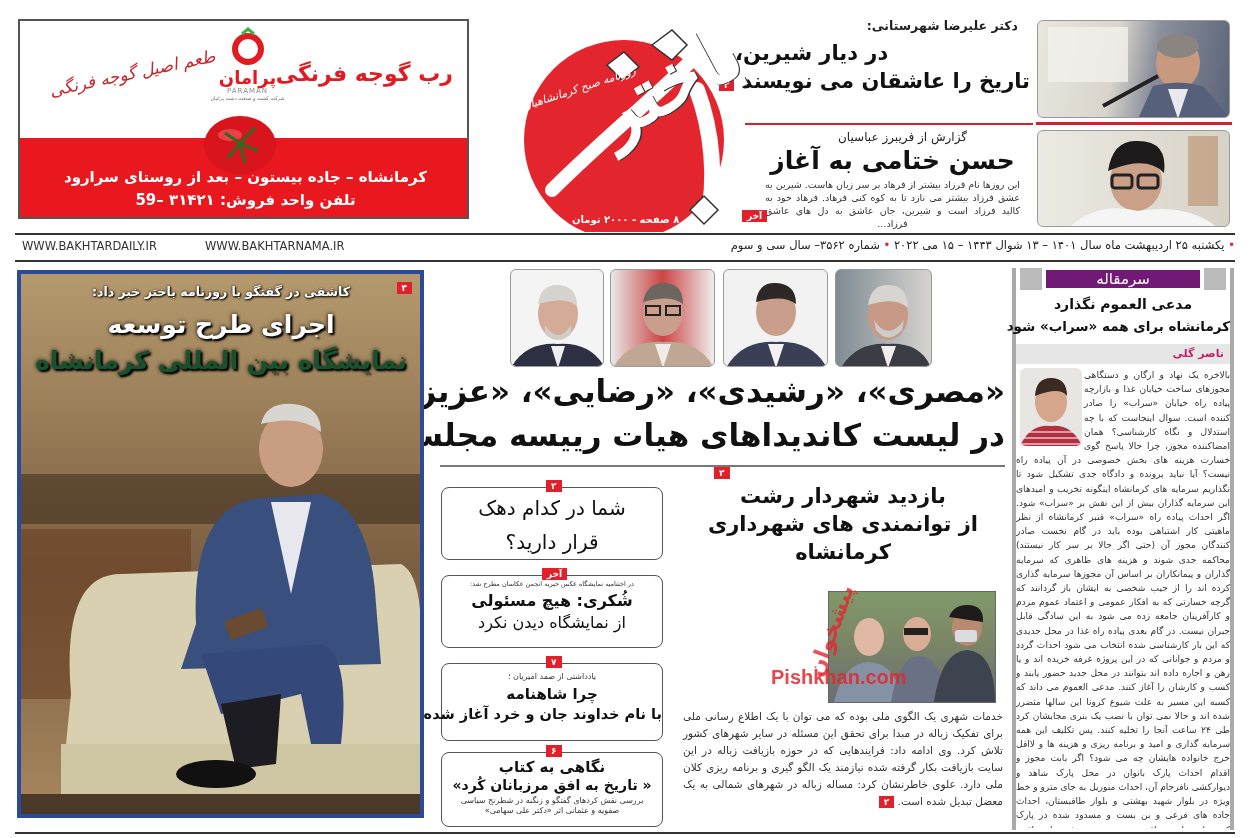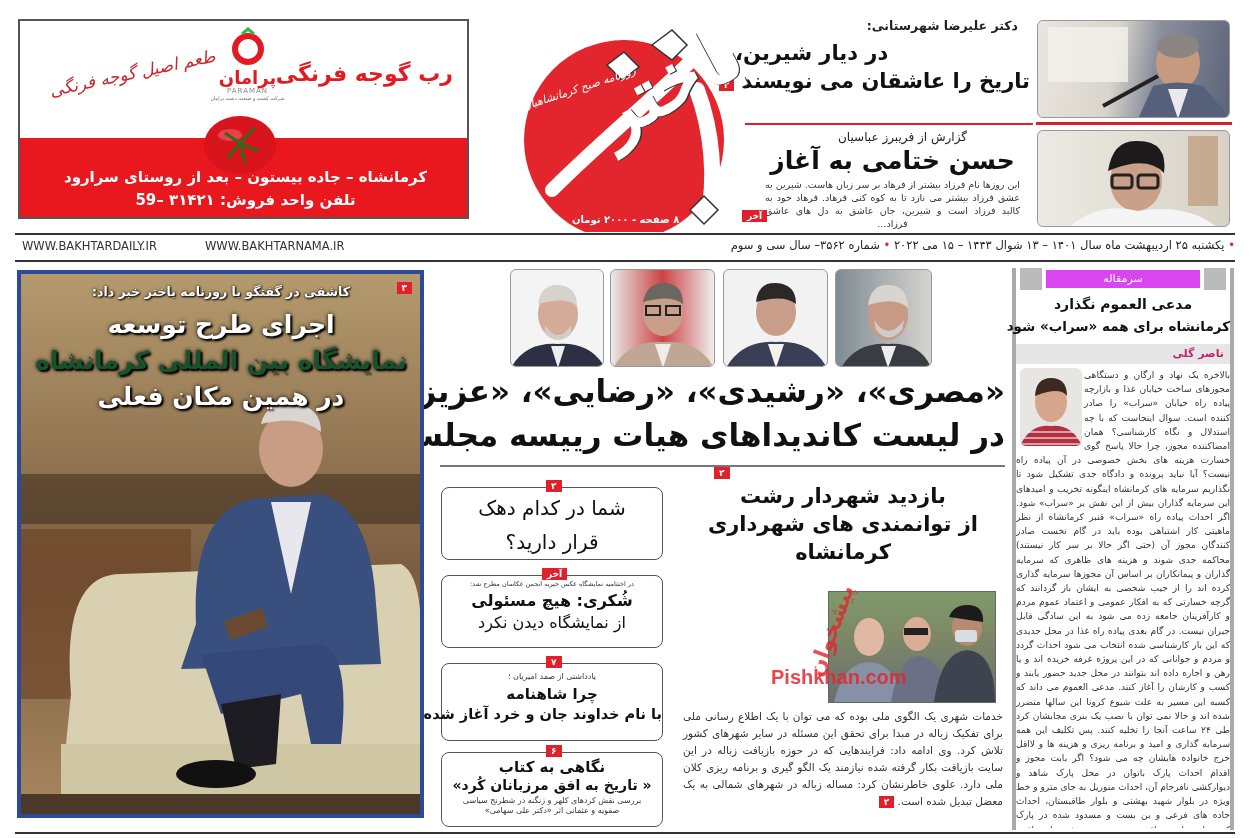--- a/index.html
+++ b/index.html
@@ -105,21 +105,21 @@
     <span data-name="issue-number">شماره ۳۵۶۲– سال سی و سوم</span>
   </div>
   <a class="abs" data-name="website-link-daily" style="left:7px;top:3px;font-size:11.5px;color:#333;font-family:'DejaVu Sans',sans-serif;text-decoration:none">WWW.BAKHTARDAILY.IR</a>
   <a class="abs" data-name="website-link-nama" style="left:190px;top:3px;font-size:11.5px;color:#333;font-family:'DejaVu Sans',sans-serif;text-decoration:none">WWW.BAKHTARNAMA.IR</a>
 </div>
 <div class="hline" style="left:15px;top:260px;width:1220px;height:1.5px"></div>
 
 <div class="abs" data-name="editorial-column" style="left:1012px;top:268px;width:222px;height:562px;border-left:4px solid #aaa;border-right:4px solid #aaa;padding:0 4px">
   <div class="abs" style="left:4px;top:0;width:22px;height:22px;background:#bbb"></div>
   <div class="abs" style="right:4px;top:0;width:22px;height:22px;background:#bbb"></div>
-  <div class="abs ctr" data-name="editorial-section-label" style="left:30px;top:2px;width:154px;height:18px;background:#d946ef;color:#fff;font-size:11px;line-height:18px">سرمقاله</div>
+  <div class="abs ctr" data-name="editorial-section-label" style="left:30px;top:2px;width:154px;height:18px;background:#701a75;color:#fff;font-size:15px;line-height:18px">سرمقاله</div>
   <div class="abs ctr" data-name="editorial-headline-1" style="left:0;top:28px;width:214px;font-size:14px;font-weight:bold;direction:rtl">مدعی العموم نگذارد</div>
   <div class="abs ctr" data-name="editorial-headline-2" style="left:0;top:50px;width:214px;font-size:13.5px;font-weight:bold;direction:rtl;white-space:nowrap">کرمانشاه برای همه «سراب» شود</div>
   <div class="abs rtl" data-name="editorial-author" style="left:0;top:76px;width:214px;height:20px;background:#e6e6e6;color:#c21f6c;font-size:11px;font-weight:bold;padding-right:6px;line-height:20px">ناصر گلی</div>
   <div class="abs" data-name="editorial-author-photo" style="left:4px;top:100px;width:62px;height:78px;border-radius:6px;overflow:hidden;background:#e8e6e3">
     <svg width="62" height="78" data-name="author-portrait-icon">
       <ellipse cx="31" cy="34" rx="16" ry="20" fill="#d5a58c"></ellipse>
       <path d="M15 28 Q16 10 31 10 Q47 10 47 28 Q40 18 15 28Z" fill="#3a2a22"></path>
       <path d="M0 78 Q10 56 31 58 Q52 56 62 78Z" fill="#b33040"></path>
       <path d="M4 70 L58 70 M8 64 L54 64 M0 76 L62 76" stroke="#fff" stroke-width="1.5" opacity=".7"></path>
     </svg>
@@ -218,21 +218,21 @@
   <span class="abs badge" data-name="page-badge" style="left:104px;top:-8px">۷</span>
   <div data-name="box-shahnameh-kicker" style="font-size:8px;color:#333;margin-top:8px">یادداشتی از صمد امیریان ؛</div>
   <div data-name="box-shahnameh-headline-1" style="font-size:15px;font-weight:bold;margin-top:4px">چرا شاهنامه</div>
   <div data-name="box-shahnameh-headline-2" style="font-size:14.5px;font-weight:bold;margin-top:3px;white-space:nowrap">با نام خداوند جان و خرد آغاز شده؟</div>
 </div>
 
 <div class="box" data-name="box-book" style="left:441px;top:752px;width:222px;height:75px">
   <span class="abs badge" data-name="page-badge" style="left:104px;top:-8px">۶</span>
   <div data-name="box-book-headline-1" style="font-size:15px;font-weight:bold;margin-top:5px">نگاهی به کتاب</div>
   <div data-name="box-book-headline-2" style="font-size:14px;font-weight:bold;margin-top:1px">« تاریخ به افق مرزبانان کُرد»</div>
-  <div data-name="box-book-sub-1" style="font-size:8px;color:#333;margin-top:3px">بررسی نقش کردهای کلهر و زنگنه در شطرنج سیاسی</div>
+  <div data-name="box-book-sub-1" style="font-size:8px;color:#333;margin-top:3px">بررسی نقش کردهای گفتگو و زنگنه در شطرنج سیاسی</div>
   <div data-name="box-book-sub-2" style="font-size:8px;color:#333;margin-top:1px">صفویه و عثمانی اثر «دکتر علی سهامی»</div>
 </div>
 
 <div class="abs" data-name="feature-story" style="left:17px;top:270px;width:407px;height:548px;border:4px solid #2d4a9a;overflow:hidden;background:#b9a27a">
   <svg class="abs" style="left:0;top:0" width="400" height="540" data-name="feature-photo-icon">
     <defs>
       <linearGradient id="bg" x1="0" y1="0" x2="0" y2="1">
           <stop offset="0" stop-color="#b59a6e"></stop>
           <stop offset=".55" stop-color="#7a5e40"></stop>
           <stop offset="1" stop-color="#a8875f"></stop>
@@ -252,16 +252,15 @@
     <path d="M180 380 L300 370 Q330 380 320 470 L290 470 L280 420 L200 440 Z" fill="#34497a"></path>
     <path d="M200 430 L260 420 L255 490 L215 495Z" fill="#1c1c22"></path>
     <ellipse cx="195" cy="500" rx="40" ry="14" fill="#111"></ellipse>
     <rect x="205" y="340" width="40" height="20" rx="3" fill="#6a4a30" transform="rotate(-20 225 350)"></rect>
     <rect x="0" y="520" width="400" height="20" fill="#4a3828"></rect>
   </svg>
   <span class="abs badge" data-name="page-badge" style="right:8px;top:8px">۳</span>
   <div class="abs ctr" data-name="feature-kicker" style="left:0;top:10px;width:400px;font-size:12.5px;font-weight:bold;color:#fff;direction:rtl;text-shadow:0 0 3px #000,1px 1px 2px #000">کاشفی در گفتگو با روزنامه باختر خبر داد:</div>
   <div class="abs ctr" data-name="feature-headline-1" style="left:0;top:36px;width:400px;font-size:25px;font-weight:bold;color:#fff;direction:rtl;text-shadow:0 0 4px #000,2px 2px 2px #000">اجرای طرح توسعه</div>
   <div class="abs ctr" data-name="feature-headline-2" style="left:0;top:72px;width:400px;font-size:25px;font-weight:bold;color:#14532d;direction:rtl;white-space:nowrap;text-shadow:0 0 4px #000,2px 2px 2px #000">نمایشگاه بین المللی کرمانشاه</div>
-  <div class="abs ctr" data-name="feature-headline-3" style="left:0;top:108px;width:400px;font-size:25px;font-weight:bold;color:#fff;direction:rtl;text-shadow:0 0 4px #000,2px 2px 2px #000">در همین مکان فعلی</div>
 </div>
 
 <div class="hline" style="left:15px;top:832px;width:1220px;height:1.5px"></div>
 
 </body></html>

